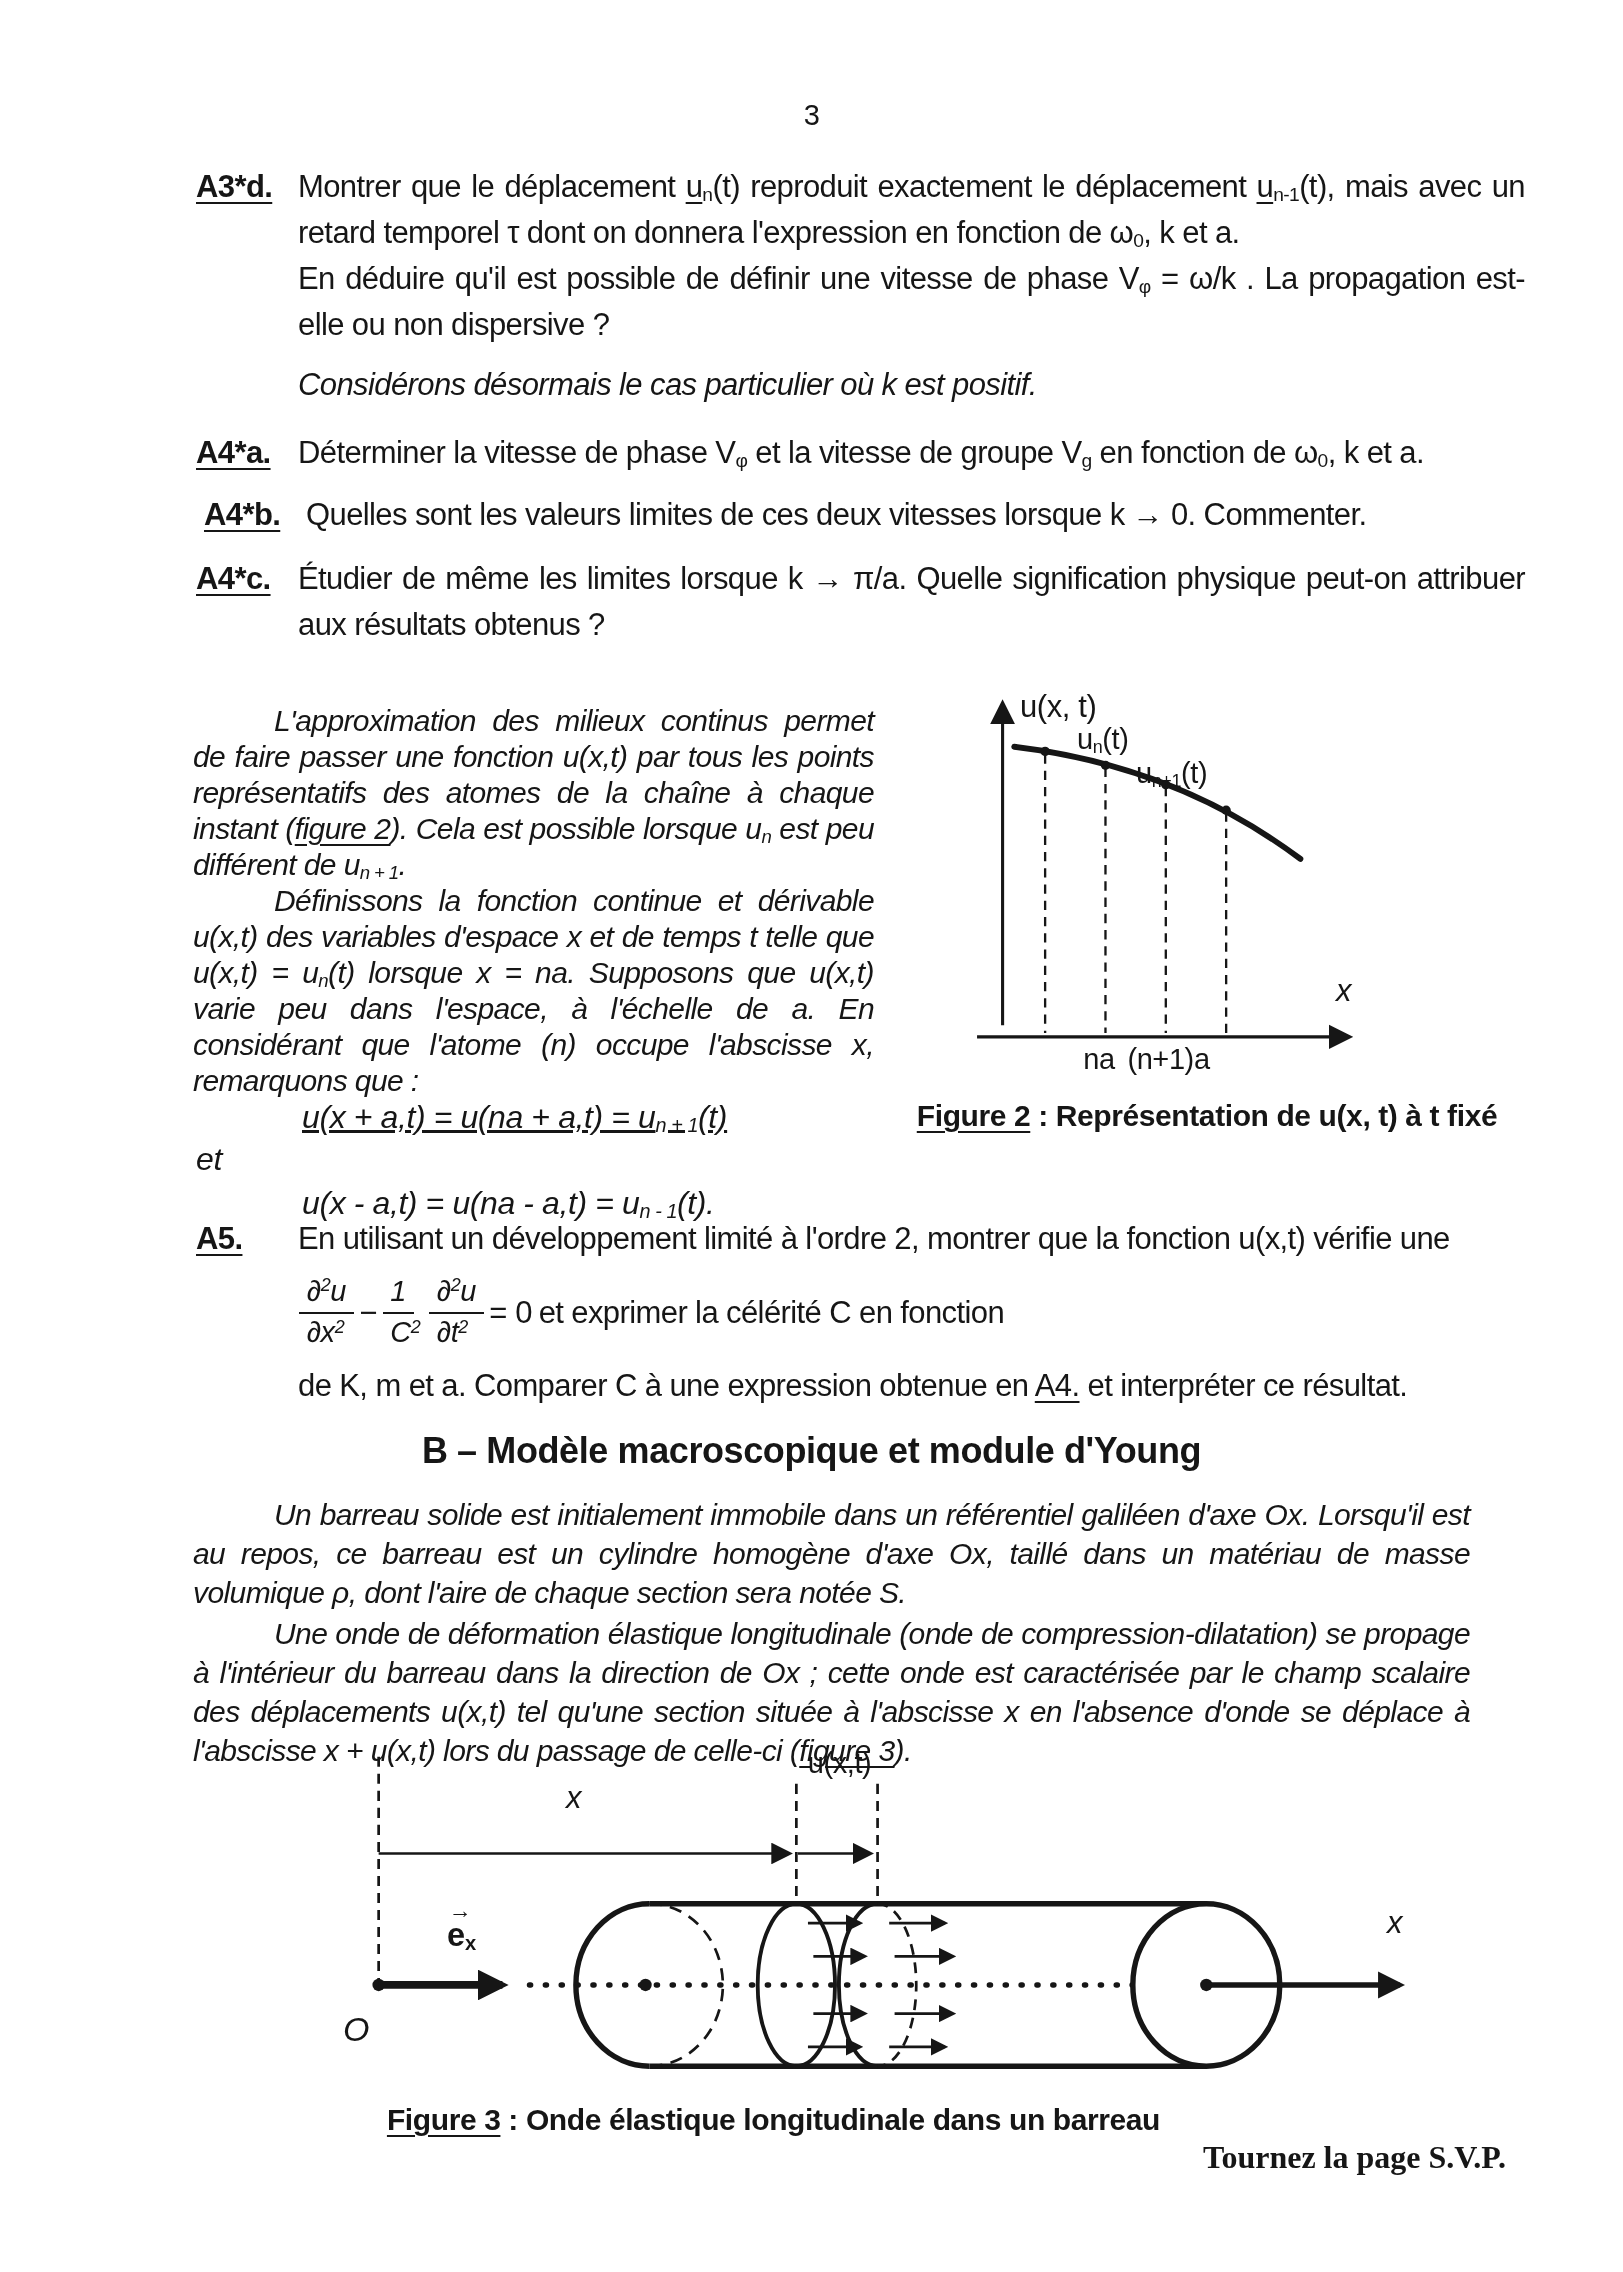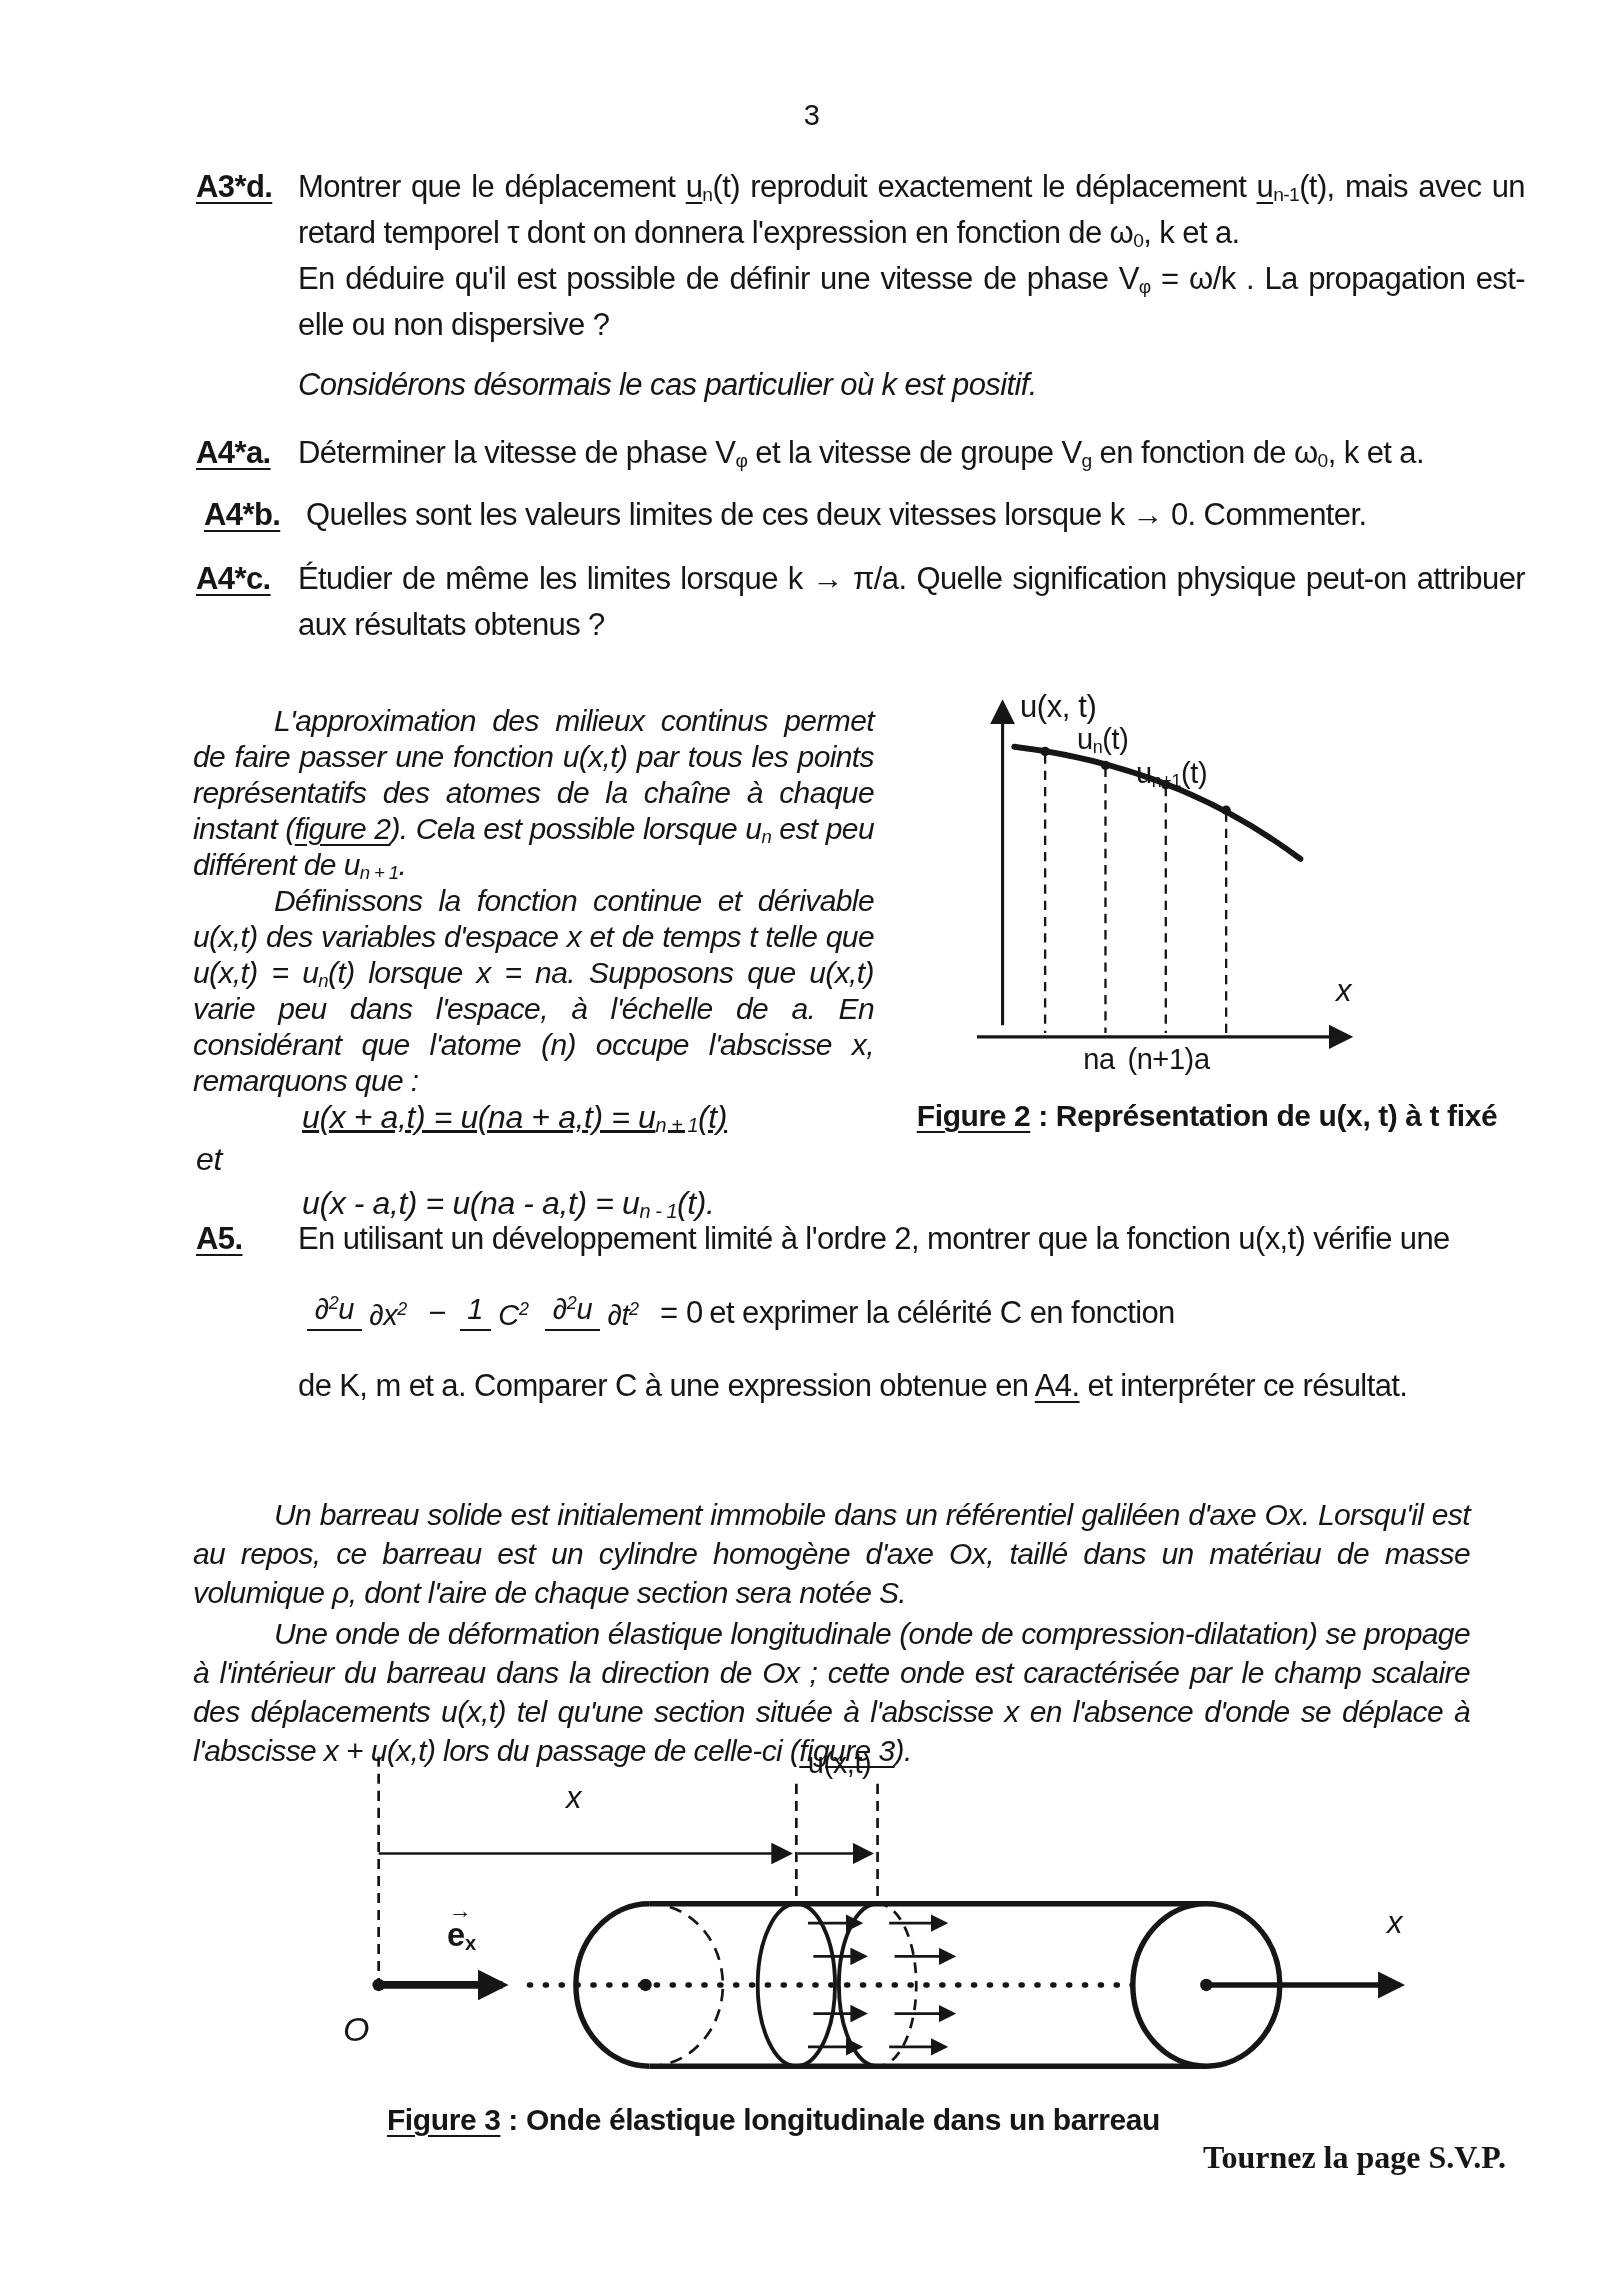--- a/index.html
+++ b/index.html
@@ -17,21 +17,21 @@
   .qrow{display:flex;}
   .qlabel{flex:0 0 102px;font-weight:700;text-decoration:underline;text-decoration-thickness:2.3px;text-underline-offset:4.6px;}
   .qbody{flex:1;}
   sub{font-size:62%;line-height:0;position:relative;top:0.22em;vertical-align:baseline;}
   sup{font-size:62%;line-height:0;position:relative;top:-0.55em;vertical-align:baseline;}
   .st-b{font-weight:700;}
   .st-u{text-decoration:underline;text-decoration-thickness:2.3px;text-underline-offset:4.6px;}
   .st-i{font-style:italic;}
   .eqline{display:flex;align-items:center;white-space:nowrap;font-size:31px;letter-spacing:-0.4px;}
   .eqline .txt{letter-spacing:-0.6px;}
-  .frac{display:inline-flex;flex-direction:row;align-items:flex-end;margin:0 9px;font-style:italic;font-size:29px;line-height:1.1;}
+  .frac{display:inline-flex;flex-direction:column;align-items:flex-start;margin:0 1px;font-style:italic;font-size:29px;line-height:1.1;}
   .frac .num{padding:0 7.7px 3.9px;border-bottom:2.3px solid #161616;}
   .frac .den{padding:3.9px 7.7px 0;}
   .op{margin:0 4.6px;}
   .heading{font-size:36px;font-weight:700;letter-spacing:-0.4px;}
   .cap{font-weight:700;font-size:30px;letter-spacing:-0.4px;}
   .serif{font-family:"Liberation Serif","DejaVu Serif",serif;font-weight:700;font-size:32px;}
   .eqmath{font-style:italic;font-size:32px;letter-spacing:-0.4px;}
   .figlab{font-size:29px;letter-spacing:-0.4px;white-space:nowrap;text-align:center;}
   .evec{position:relative;display:inline-block;font-weight:700;font-size:32.5px;}
   .evec .evec-arrow{position:absolute;left:1.5px;top:-20px;font-size:23px;font-weight:400;}
@@ -152,20 +152,21 @@
           <span class="den"><span>∂t</span><sup>2</sup></span>
         </span>
         <span class="op">= 0</span>
         <span class="txt" style="margin-left:2px;text-align:center;">et exprimer la célérité C en fonction</span>
       </div>
       <p><span>de K, m et a. Comparer C à une expression obtenue en </span><span class="st-u">A4.</span><span> et interpréter ce résultat.</span></p>
     </div>
   </div>
 
   
+  <div class="abs heading ctr" style="left:0;top:1430px;width:1623px;">B – Modèle macroscopique et module d'Young</div>
 
   
   <p class="abs fs-b it just" style="left:193px;top:1495px;width:1277px;text-indent:81px;"><span>Un barreau solide est initialement immobile dans un référentiel galiléen d'axe Ox. Lorsqu'il est au repos, ce barreau est un cylindre homogène d'axe Ox, taillé dans un matériau de masse volumique ρ, dont l'aire de chaque section sera notée S.</span></p>
   <p class="abs fs-b it just" style="left:193px;top:1614px;width:1277px;text-indent:81px;"><span>Une onde de déformation élastique longitudinale (onde de compression-dilatation) se propage à l'intérieur du barreau dans la direction de Ox ; cette onde est caractérisée par le champ scalaire des déplacements u(x,t) tel qu'une section située à l'abscisse x en l'absence d'onde se déplace à l'abscisse x + u(x,t) lors du passage de celle-ci (</span><span class="st-u">figure 3</span><span>).</span></p>
 
   
   <svg class="abs" style="left:193px;top:1749px;" width="1315" height="325" viewBox="0 0 1700 420">
     <defs>
       <marker id="ah3" viewBox="0 0 10 10" refX="8" refY="5" markerWidth="8" markerHeight="8" orient="auto-start-reverse">
         <path d="M0,0 L10,5 L0,10 z" fill="#161616"></path>

